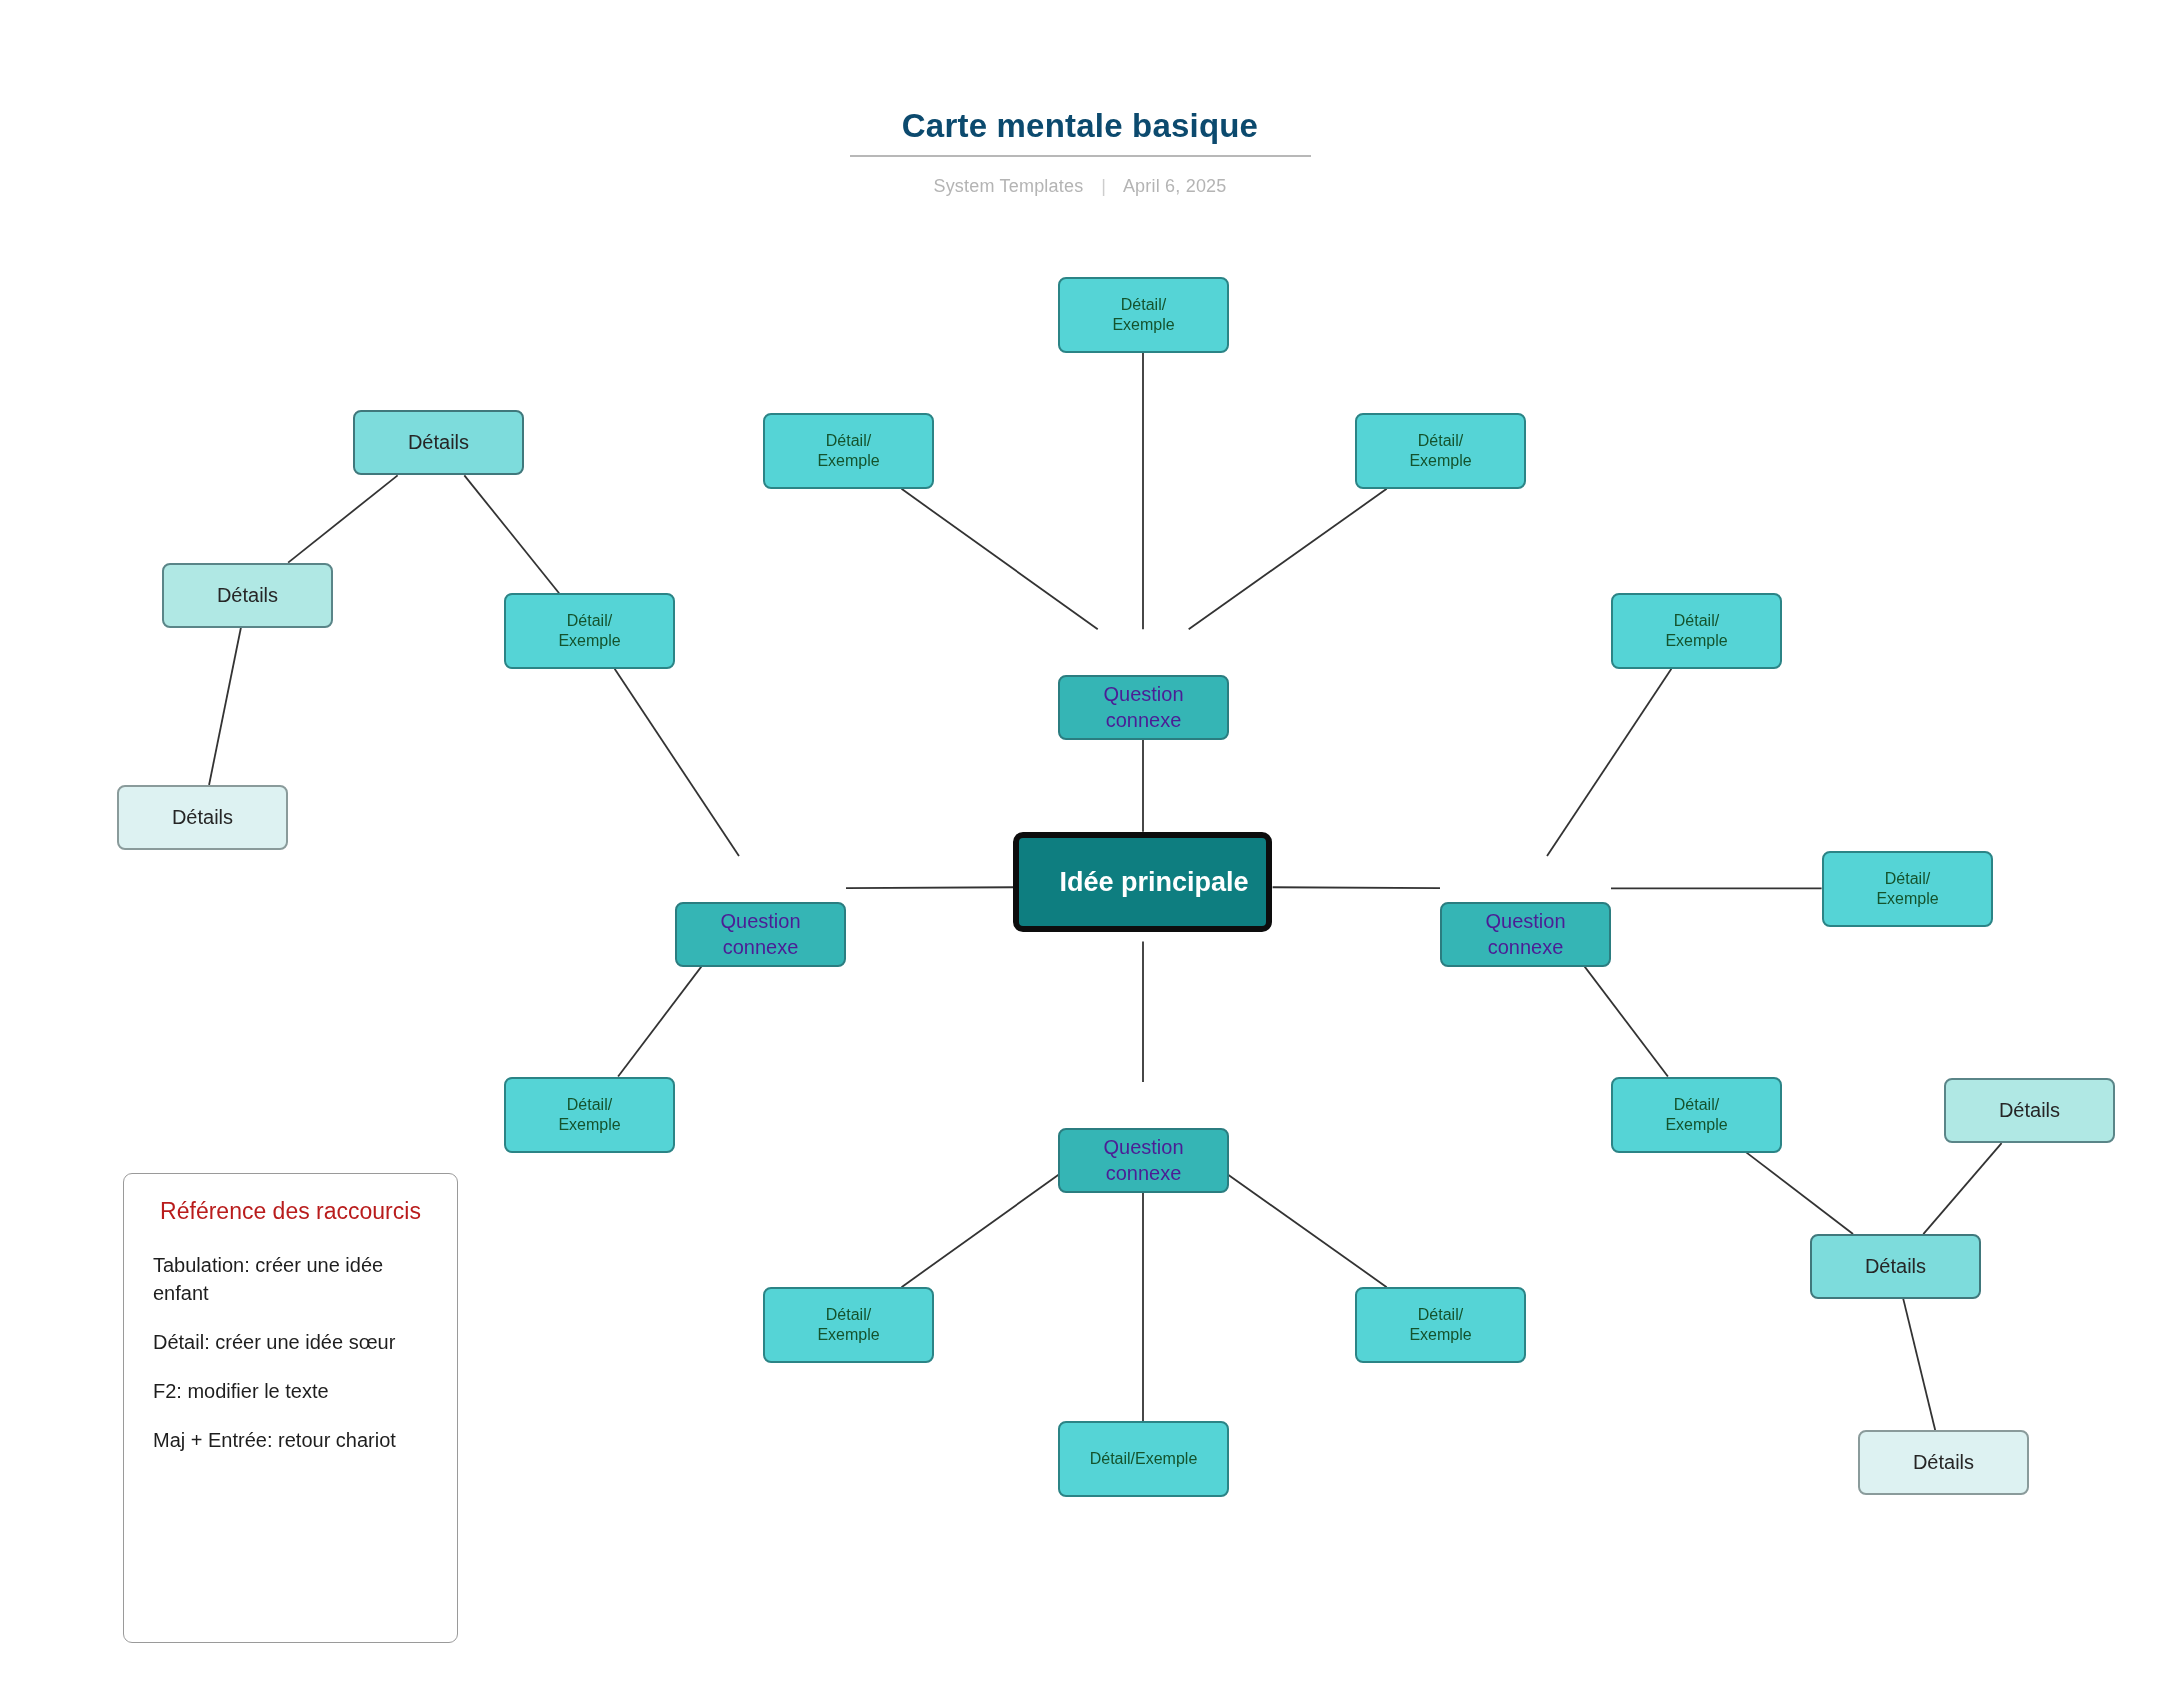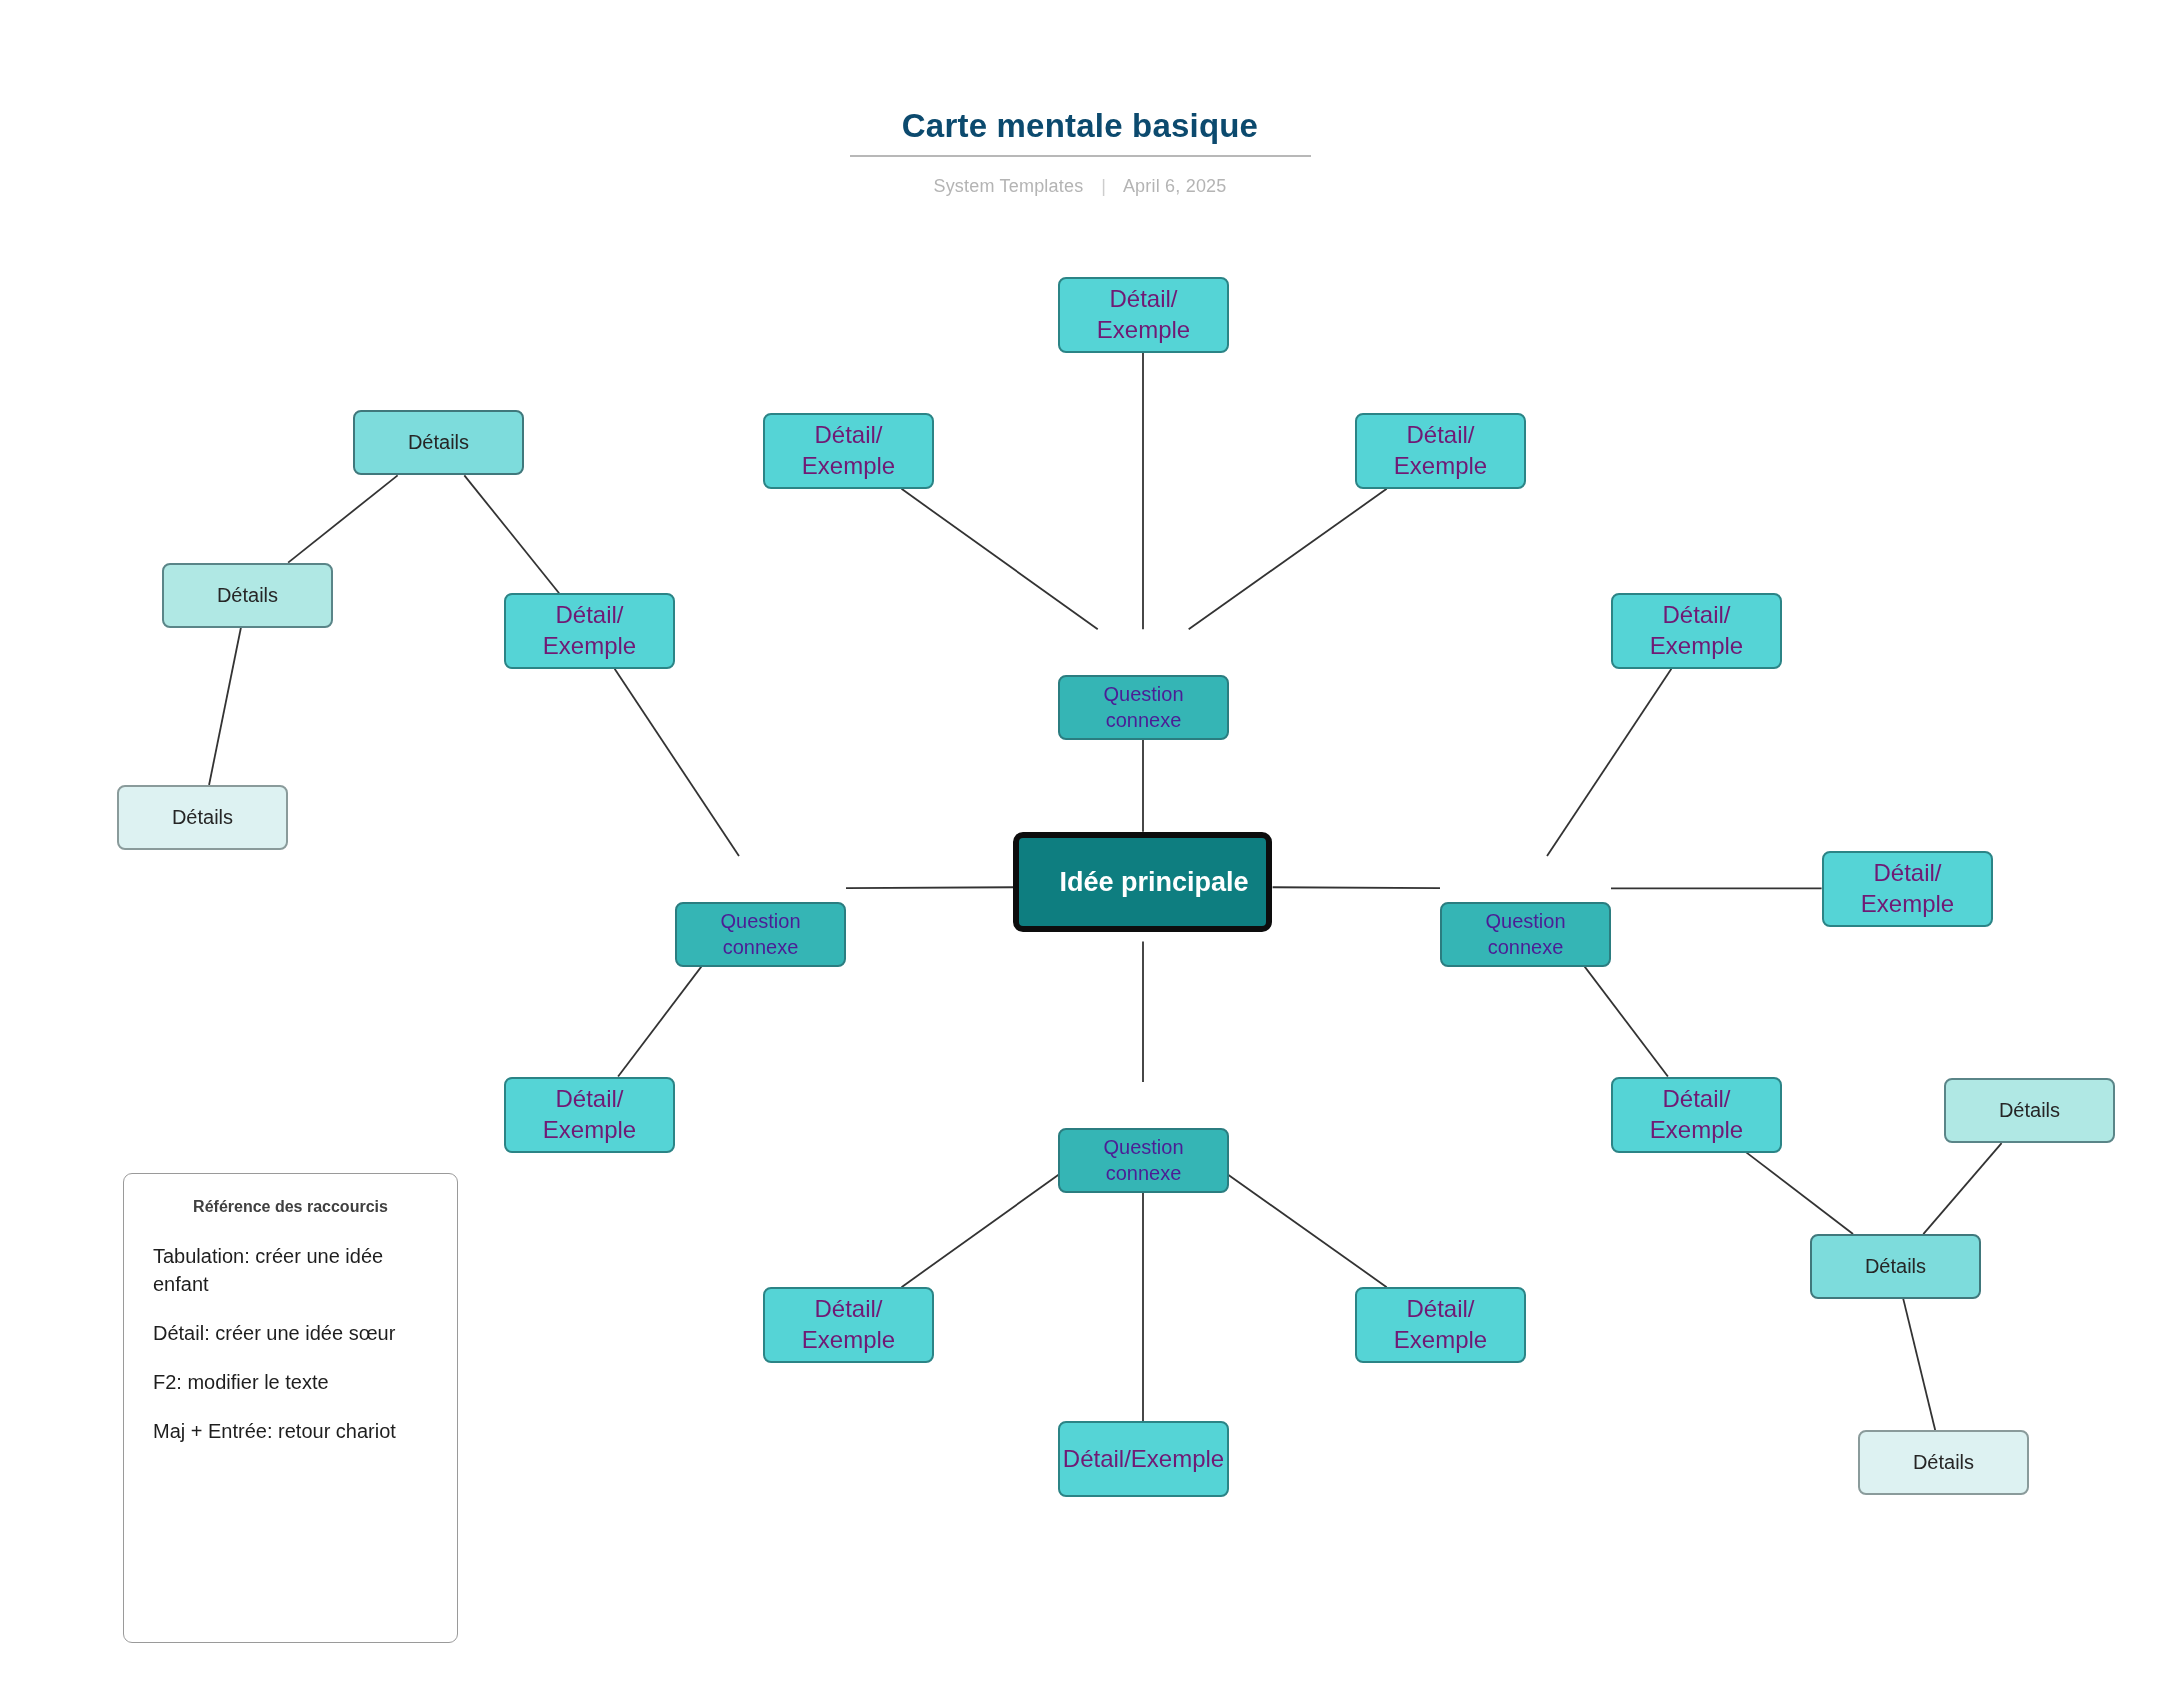--- a/index.html
+++ b/index.html
@@ -91,22 +91,22 @@
     background: #35b5b5;
     border: 2.7px solid #2b7d80;
     color: #4c1d95;
     font-size: 20px;
     margin-top: 46px;
   }
 
   .node.detail {
     background: #55d4d6;
     border: 2.7px solid #2b8486;
-    color: #701a75;
-    font-size: 24px;
+    color: #14532d;
+    font-size: 16px;
   }
 
   .node.details-l1 {
     background: #7ddcdc;
     border: 2.7px solid #40787c;
     color: #262626;
     font-size: 20px;
   }
 
   .node.details-l2 {
@@ -130,23 +130,23 @@
     top: 1173px;
     width: 335px;
     height: 470px;
     box-sizing: border-box;
     background: #ffffff;
     border: 1.8px solid #9a9a9a;
     border-radius: 9px;
     padding: 23.4px 29px 0 29px;
   }
   #shortcuts .legend-title {
-    font-size: 16px;
-    font-weight: bold;
-    color: #404040;
+    font-size: 23px;
+    font-weight: normal;
+    color: #b91c1c;
     text-align: center;
     line-height: 1.3;
     margin-bottom: 25px;
   }
   #shortcuts .legend-item {
     font-size: 20px;
     color: #1e1e1e;
     line-height: 1.38;
     margin-bottom: 21.6px;
   }

